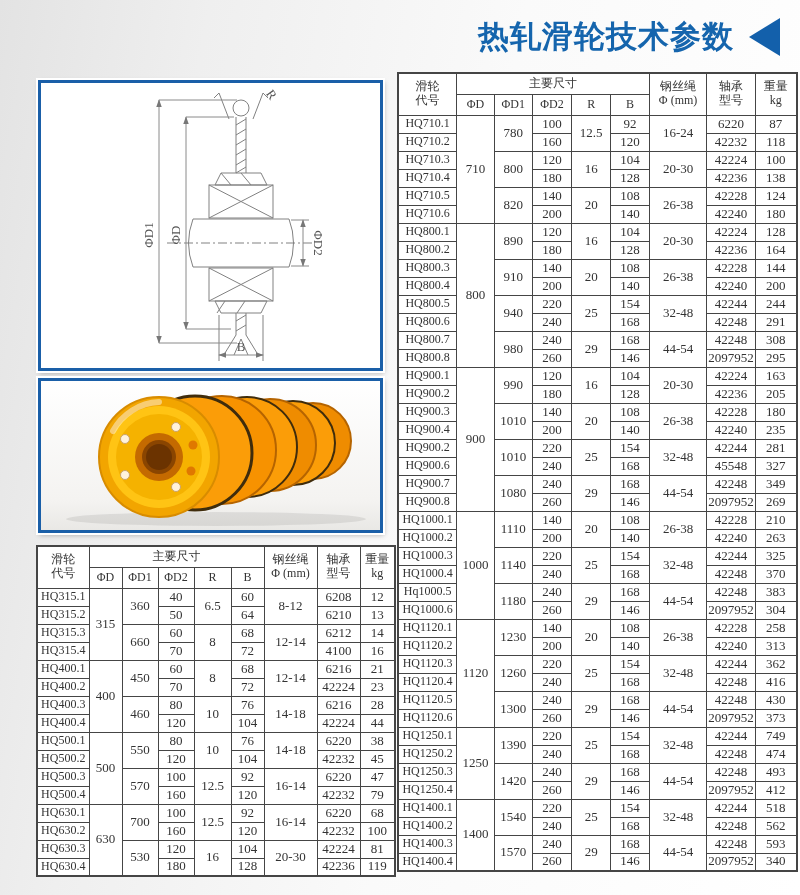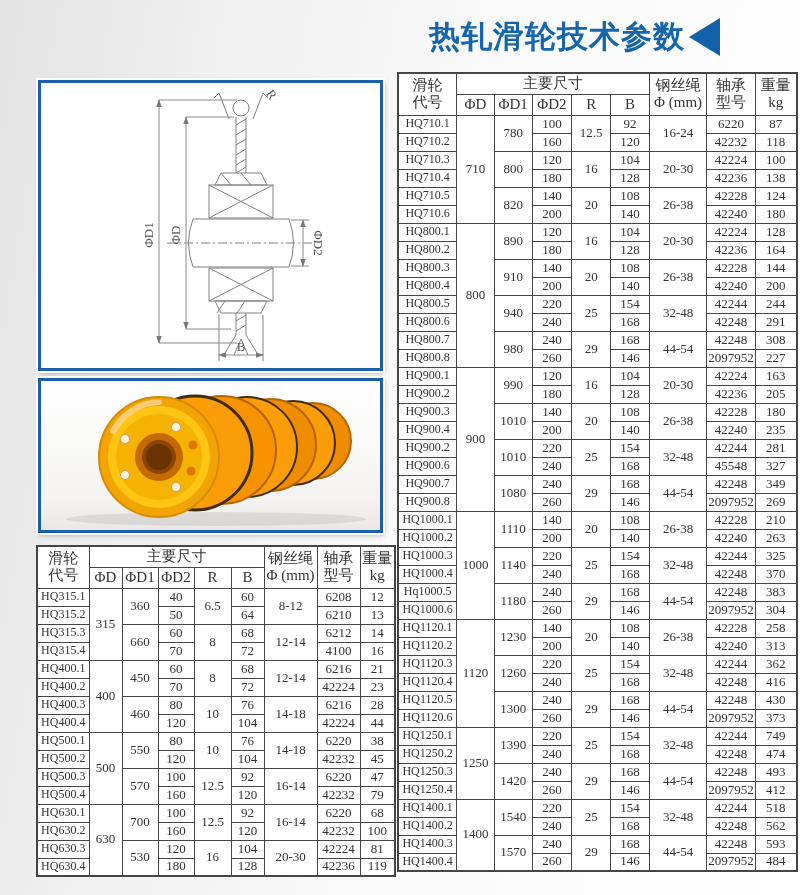--- a/index.html
+++ b/index.html
@@ -1,40 +1,40 @@
 <!DOCTYPE html>
 <html><head>
 <meta charset="utf-8">
 <style>
   html,body{margin:0;padding:0;}
   #page{position:relative;width:800px;height:895px;overflow:hidden;
     background:linear-gradient(100deg,#e3e3e3 0%,#efefef 22%,#fafafa 55%,#ffffff 100%);
     font-family:"Liberation Sans",sans-serif;}
   
-  .title-bar{position:absolute;top:16px;left:0;width:720px;display:flex;justify-content:flex-end;align-items:center;gap:4px;}
+  .title-bar{position:absolute;top:16px;left:0;width:780px;display:flex;justify-content:flex-end;align-items:center;gap:15px;}
   .title-text{font-size:31px;font-weight:bold;color:#1565ad;letter-spacing:1px;margin:0;
     font-family:"Liberation Sans",sans-serif;}
   .tri-left{width:0;height:0;border-top:19px solid transparent;border-bottom:19px solid transparent;border-right:31px solid #1360ab;}
   
   .frame{position:absolute;background:#ffffff;border:3px solid #1a5fa8;outline:2px solid #ffffff;
     box-shadow:1px 2px 5px rgba(0,0,0,0.30);box-sizing:border-box;}
   #drawing-box{left:38px;top:80px;width:345px;height:291px;}
   #photo-box{left:38px;top:378px;width:345px;height:155px;}
   #drawing-box svg,#photo-box svg{display:block;width:100%;height:100%;}
   .dim-label{font-family:"Liberation Serif","DejaVu Serif",serif;font-size:13px;fill:#555;}
   
   .tbl-wrap{position:absolute;background:#ffffff;}
   #left-table-wrap{left:36px;top:545px;width:358px;height:327px;}
   #right-table-wrap{left:397px;top:72px;width:401px;height:797px;}
   table.spec{border-collapse:collapse;table-layout:fixed;width:100%;height:100%;
     border:2px solid #454545;background:#ffffff;}
   table.spec th,table.spec td{border:1px solid #454545;text-align:center;vertical-align:middle;
     padding:0;color:#333;font-family:"Liberation Serif","DejaVu Serif",serif;
     font-size:13px;font-weight:normal;line-height:1.15;overflow:hidden;}
-  table.spec th{white-space:pre-line;font-size:15px;}
+  table.spec th{white-space:pre-line;font-size:12px;}
   table.spec thead tr{height:21px;}
   table.spec tbody tr{height:18px;}
   table.spec td:first-child{font-size:12px;margin-top:20px;}
 </style>
 </head>
 <body>
 
 <div id="page">
 
   <div class="title-bar">
@@ -457,21 +457,21 @@
             <td>168</td>
             <td rowspan="2">44-54</td>
             <td>42248</td>
             <td>308</td>
           </tr>
           <tr>
             <td>HQ800.8</td>
             <td>260</td>
             <td>146</td>
             <td>2097952</td>
-            <td>227</td>
+            <td>295</td>
           </tr>
           <tr>
             <td>HQ900.1</td>
             <td rowspan="8">900</td>
             <td rowspan="2">990</td>
             <td>120</td>
             <td rowspan="2">16</td>
             <td>104</td>
             <td rowspan="2">20-30</td>
             <td>42224</td>
@@ -700,19 +700,19 @@
             <td>168</td>
             <td rowspan="2">44-54</td>
             <td>42248</td>
             <td>593</td>
           </tr>
           <tr>
             <td>HQ1400.4</td>
             <td>260</td>
             <td>146</td>
             <td>2097952</td>
-            <td>484</td>
+            <td>340</td>
           </tr>
         </tbody>
       </table>
   </div>
 
 </div>
 
 </body></html>

